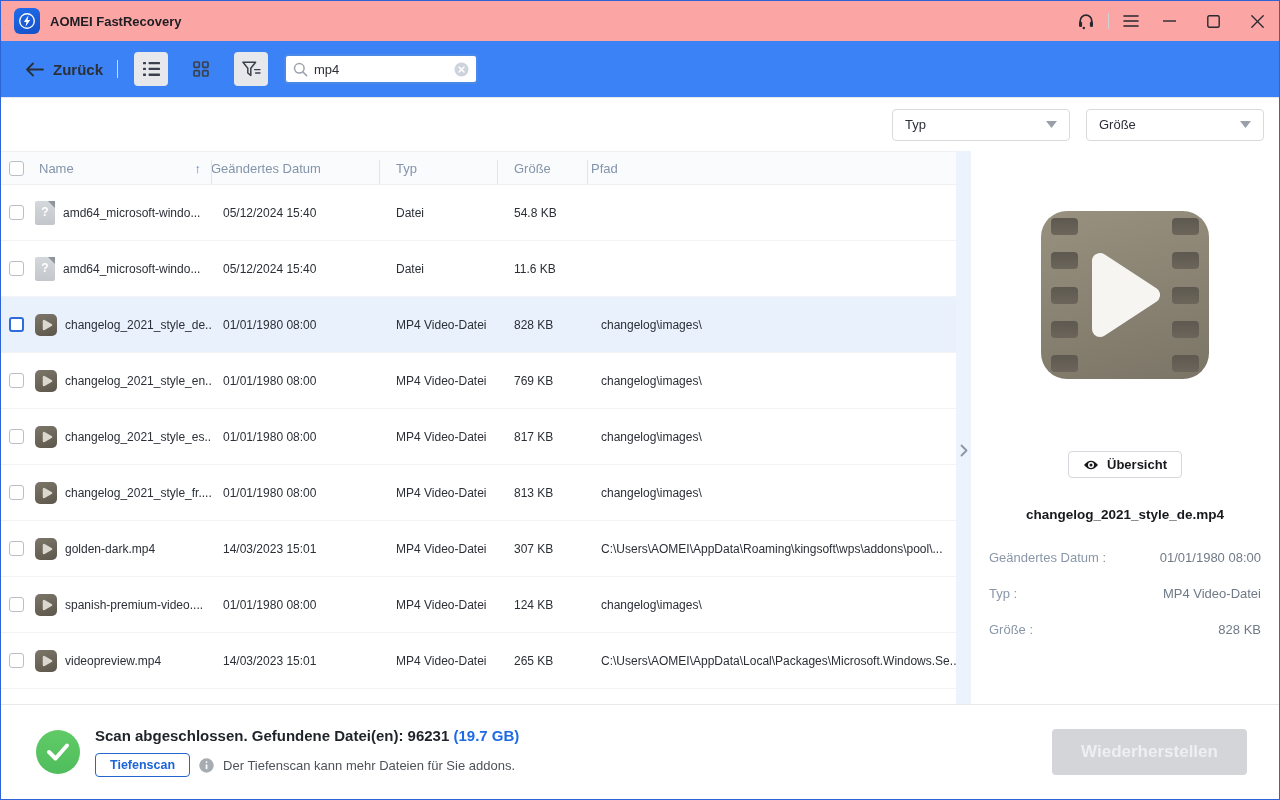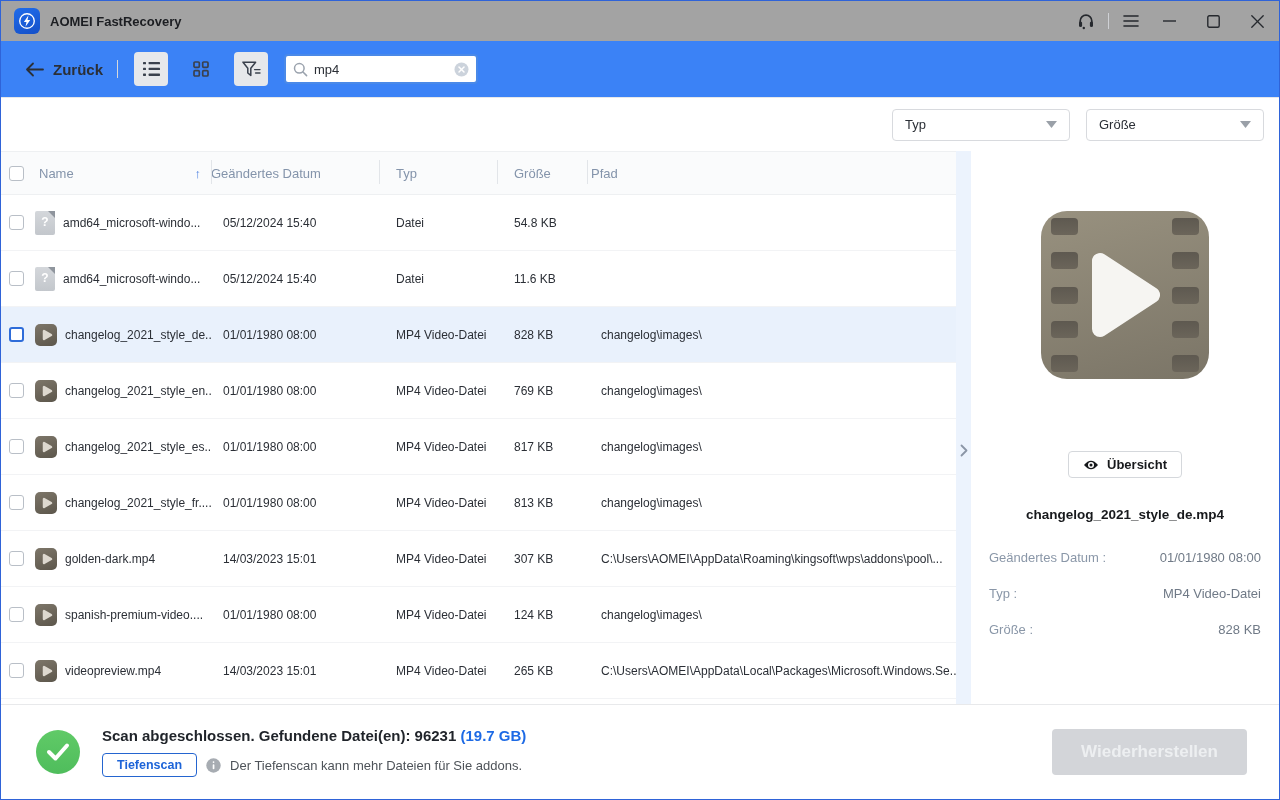--- a/index.html
+++ b/index.html
@@ -6,21 +6,21 @@
   html,body { width:1280px; height:800px; overflow:hidden; }
   body {
     font-family:"Liberation Sans","DejaVu Sans",sans-serif;
     border:1px solid #2f63d8;
     background:#fff;
     color:#2b2f36;
     display:flex; flex-direction:column;
   }
 
   
-  .titlebar { height:40px; background:#a3a3a3; display:flex; align-items:center; flex:0 0 auto; }
+  .titlebar { height:40px; background:#fca5a5; display:flex; align-items:center; flex:0 0 auto; }
   .logo { width:26px; height:26px; margin-left:13px; border-radius:6px;
           background:linear-gradient(160deg,#1f6ceb,#1550c8);
           display:flex; align-items:center; justify-content:center; }
   .app-title { margin-left:10px; font-size:13px; font-weight:bold; color:#1c1e22; }
   .tb-right { margin-left:auto; display:flex; align-items:center; height:100%; }
   .tb-btn { width:32px; height:100%; display:flex; align-items:center; justify-content:center; cursor:default; }
   .tb-sep { width:1px; height:16px; background:#cfd1d5; margin:0 6px; }
   .win-btn { width:44px; }
 
   
@@ -42,21 +42,21 @@
   .filter-row { height:53px; background:#fff; display:flex; align-items:center;
                 justify-content:flex-end; gap:16px; padding-right:15px; flex:0 0 auto; }
   .dropdown { width:178px; height:32px; border:1px solid #d8dade; border-radius:4px; background:#fff;
               display:flex; align-items:center; padding:0 12px; font-size:13px; color:#2b2f36; }
   .dropdown svg { margin-left:auto; }
 
   
   .content { flex:1 1 auto; display:flex; min-height:0; }
   .table-area { width:955px; flex:0 0 auto; display:flex; flex-direction:column; }
   .thead, .trow { display:grid; grid-template-columns:30px 180px 168px 118px 90px 1fr; align-items:center; }
-  .thead { height:44px; background:#fafbfc; border-top:1px solid #eef0f2; border-bottom:1px solid #eef0f2;
+  .thead { height:34px; background:#fafbfc; border-top:1px solid #eef0f2; border-bottom:1px solid #eef0f2;
            color:#8494ab; font-size:13px; flex:0 0 auto; }
   .thead .cell { position:relative; height:100%; display:flex; align-items:center; }
   .thead .c-check { justify-content:center; }
   .thead .c-name { padding-left:8px; }
   .thead .c-date, .thead .c-type, .thead .c-size, .thead .c-path { padding-left:0; }
   .thead .c-date::before, .thead .c-type::before, .thead .c-size::before, .thead .c-path::before {
      content:""; position:absolute; left:0; top:8px; width:1px; height:24px; background:#e2e5e9; }
   .thead .c-date span { }
   .thead .c-type span { padding-left:17px; }
   .thead .c-size span { padding-left:17px; }
@@ -103,21 +103,21 @@
   .detail-list { margin-top:28px; width:100%; padding:0 18px; }
   .detail-row { display:flex; justify-content:space-between; margin-bottom:21px; font-size:13px; }
   .detail-label { color:#8a97a8; }
   .detail-value { color:#707a87; }
 
   
   .statusbar { height:95px; flex:0 0 auto; background:#fff; border-top:1px solid #e8e9eb;
                display:flex; align-items:center; }
   .scan-ok { width:44px; height:44px; border-radius:50%; margin-left:35px;
              background:linear-gradient(180deg,#60ca67,#4fbd5c); display:flex; align-items:center; justify-content:center; flex:0 0 auto; }
-  .scan-block { margin-left:22px; }
+  .scan-block { margin-left:15px; }
   .scan-line1 { font-size:15px; font-weight:bold; color:#1f2329; }
   .scan-size { color:#1d6ae5; }
   .scan-line2 { margin-top:9px; display:flex; align-items:center; gap:9px; }
   .deepscan-btn { border:1px solid #2465d0; color:#1d64d8; background:#fff; border-radius:4px;
                   padding:4px 14px; font-size:12.5px; font-weight:bold; font-family:inherit; }
   .hint { font-size:13px; color:#4e5359; }
   .recover-btn { margin-left:auto; margin-right:32px; width:195px; height:46px; border:none; border-radius:4px;
                  background:#d3d5d9; color:#edeff1; font-size:17px; font-weight:bold; font-family:inherit; }
 </style>
 </head>

